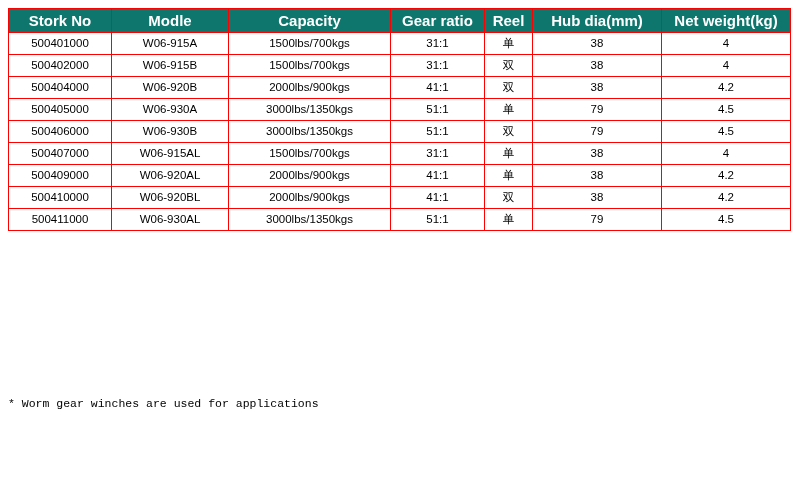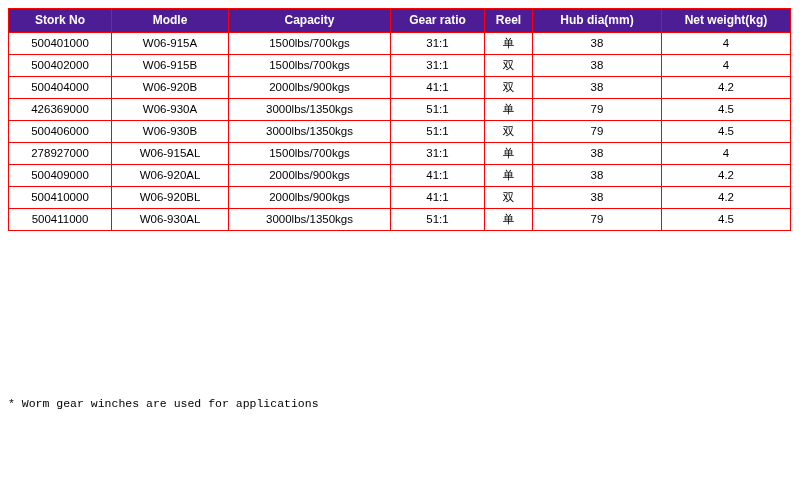--- a/index.html
+++ b/index.html
@@ -36,26 +36,26 @@
     text-align: center;
     vertical-align: middle;
     font-size: 11.5px;
     font-family: "Liberation Sans", sans-serif;
     padding: 0;
     height: 21px;
     line-height: 21px;
     white-space: nowrap;
   }
   table.spec thead th {
-    background: #4c1d95;
+    background: #0f766e;
     color: #ffffff;
     font-weight: bold;
     height: 23px;
     line-height: 23px;
-    font-size: 12px;
+    font-size: 15px;
     border: 1px solid #ff0000;
   }
   table.spec tbody td {
     background: #ffffff;
     color: #000000;
   }
   .col-stock { width: 103px; }
   .col-model { width: 117px; }
   .col-capacity { width: 162px; }
   .col-gear { width: 94px; }
@@ -126,39 +126,39 @@
       <tr>
         <td>500404000</td>
         <td>W06-920B</td>
         <td>2000lbs/900kgs</td>
         <td>41:1</td>
         <td>双</td>
         <td>38</td>
         <td>4.2</td>
       </tr>
       <tr>
-        <td>426369000</td>
+        <td>500405000</td>
         <td>W06-930A</td>
         <td>3000lbs/1350kgs</td>
         <td>51:1</td>
         <td>单</td>
         <td>79</td>
         <td>4.5</td>
       </tr>
       <tr>
         <td>500406000</td>
         <td>W06-930B</td>
         <td>3000lbs/1350kgs</td>
         <td>51:1</td>
         <td>双</td>
         <td>79</td>
         <td>4.5</td>
       </tr>
       <tr>
-        <td>278927000</td>
+        <td>500407000</td>
         <td>W06-915AL</td>
         <td>1500lbs/700kgs</td>
         <td>31:1</td>
         <td>单</td>
         <td>38</td>
         <td>4</td>
       </tr>
       <tr>
         <td>500409000</td>
         <td>W06-920AL</td>

